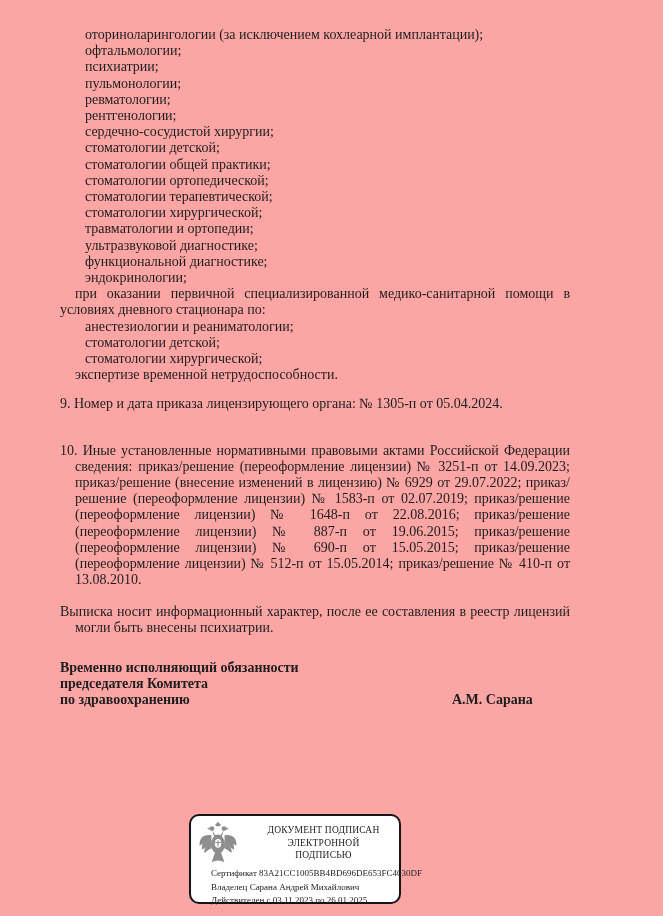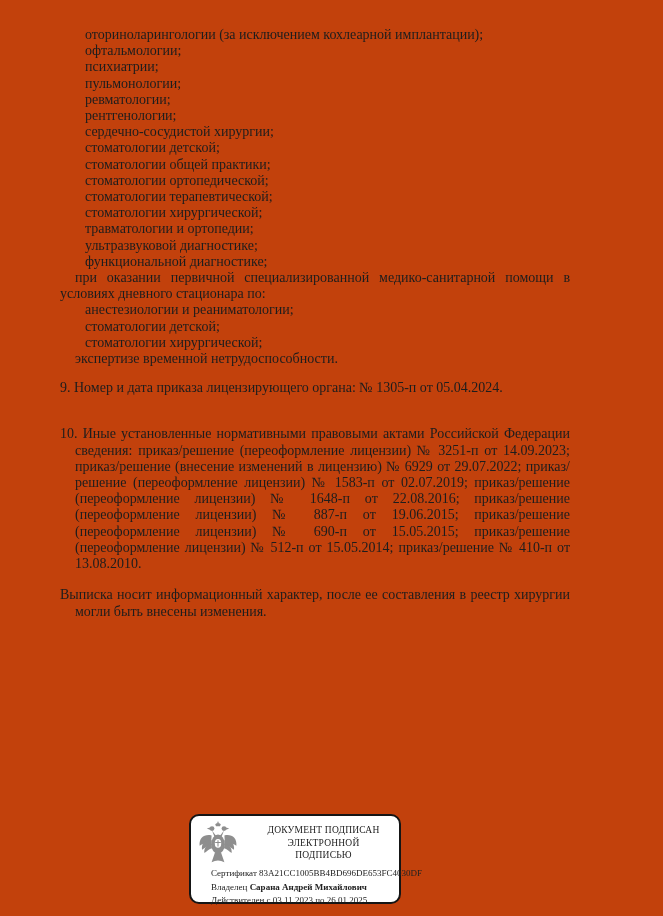--- a/index.html
+++ b/index.html
@@ -1,21 +1,21 @@
 <!DOCTYPE html>
 <html lang="ru"><head>
 <meta charset="utf-8">
 <title>Document</title>
 <style>
   html,body { margin:0; padding:0; background:#e8e8e8; }
   .page {
     position:relative;
     width:663px; height:916px;
     margin:0 auto;
-    background:#c2410c;
+    background:#fca5a5;
     font-family:"Liberation Serif","DejaVu Serif",serif;
     font-size:14px;
     line-height:16.2px;
     color:#1d1d1d;
     overflow:hidden;
   }
   .content {
     position:absolute;
     left:60px; top:27px;
     width:510px;
@@ -63,21 +63,21 @@
   .stamp-title {
     flex:1;
     text-align:center;
     font-size:9.5px;
     line-height:12.5px;
     letter-spacing:0.2px;
     padding-right:6px;
   }
   .stamp-details { padding:3px 8px 0 8px;margin-left:12px; }
   .stamp-details div { margin-bottom:2.6px; white-space:nowrap; }
-  .bold { font-weight:bold; }
+  .bold { font-weight:normal; }
 </style>
 </head>
 <body>
 
 <div class="page">
   <div class="content">
 
     <div>
       <div class="spec-line">оториноларингологии (за исключением кохлеарной имплантации);</div>
       <div class="spec-line">офтальмологии;</div>
@@ -87,39 +87,46 @@
       <div class="spec-line">рентгенологии;</div>
       <div class="spec-line">сердечно-сосудистой хирургии;</div>
       <div class="spec-line">стоматологии детской;</div>
       <div class="spec-line">стоматологии общей практики;</div>
       <div class="spec-line">стоматологии ортопедической;</div>
       <div class="spec-line">стоматологии терапевтической;</div>
       <div class="spec-line">стоматологии хирургической;</div>
       <div class="spec-line">травматологии и ортопедии;</div>
       <div class="spec-line">ультразвуковой диагностике;</div>
       <div class="spec-line">функциональной диагностике;</div>
+      <div class="spec-line">эндокринологии;</div>
     </div>
 
     <div class="p-intro">при оказании первичной специализированной медико-санитарной помощи в условиях дневного стационара по:</div>
     <div>
       <div class="spec-line">анестезиологии и реаниматологии;</div>
       <div class="spec-line">стоматологии детской;</div>
       <div class="spec-line">стоматологии хирургической;</div>
     </div>
 
     <div>
       <div style="padding-left:15px;">экспертизе временной нетрудоспособности.</div>
     </div>
 
     <div class="p-hang mt-item9">9. Номер и дата приказа лицензирующего органа: № 1305-п от 05.04.2024.</div>
 
     <div class="p-hang mt-item10">10. Иные установленные нормативными правовыми актами Российской Федерации сведения: приказ/решение (переоформление лицензии) № 3251-п от 14.09.2023; приказ/решение (внесение изменений в лицензию) № 6929 от 29.07.2022; приказ/решение (переоформление лицензии) № 1583-п от 02.07.2019; приказ/решение (переоформление лицензии) № 1648-п от 22.08.2016; приказ/решение (переоформление лицензии) № 887-п от 19.06.2015; приказ/решение (переоформление лицензии) № 690-п от 15.05.2015; приказ/решение (переоформление лицензии) № 512-п от 15.05.2014; приказ/решение № 410-п от 13.08.2010.</div>
 
-    <div class="p-hang mt-disc">Выписка носит информационный характер, после ее составления в реестр хирургии могли быть внесены изменения.</div>
+    <div class="p-hang mt-disc">Выписка носит информационный характер, после ее составления в реестр лицензий могли быть внесены психиатрии.</div>
 
+    <div class="signature">
+      <div>Временно исполняющий обязанности</div>
+      <div>председателя Комитета</div>
+      <div>по здравоохранению</div>
+      <span class="sig-name">А.М. Сарана</span>
+    </div>
 
   </div>
 
   <div class="stamp">
     <div class="stamp-head">
       <svg class="emblem" viewBox="0 0 100 110" aria-hidden="true">
         <g fill="#8e8e8e">
           <path d="M50 0 l2 5 h-4 z"></path>
           <path d="M43 8 q7 -6 14 0 l-2 5 h-10 z"></path>
           <circle cx="35" cy="19" r="6"></circle>

